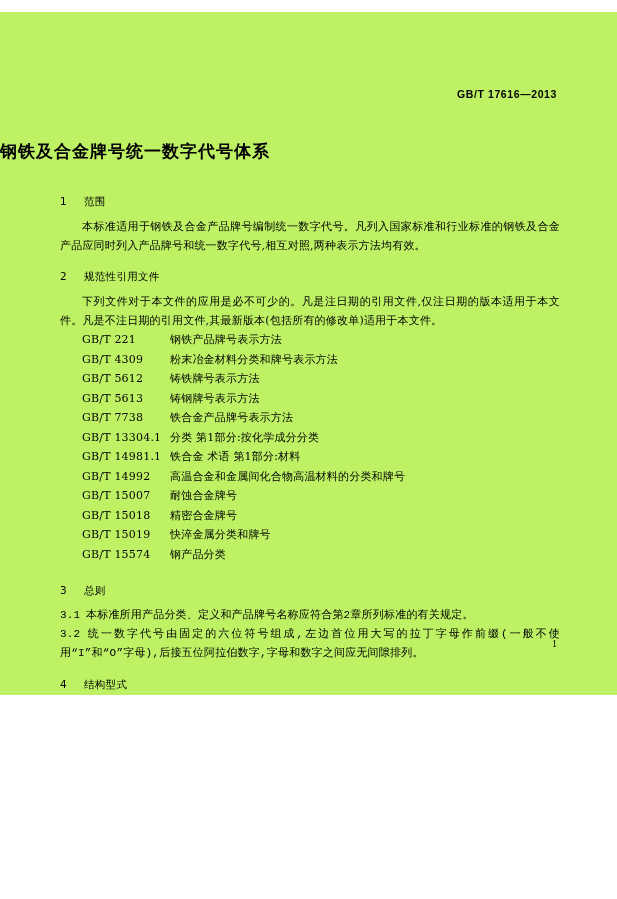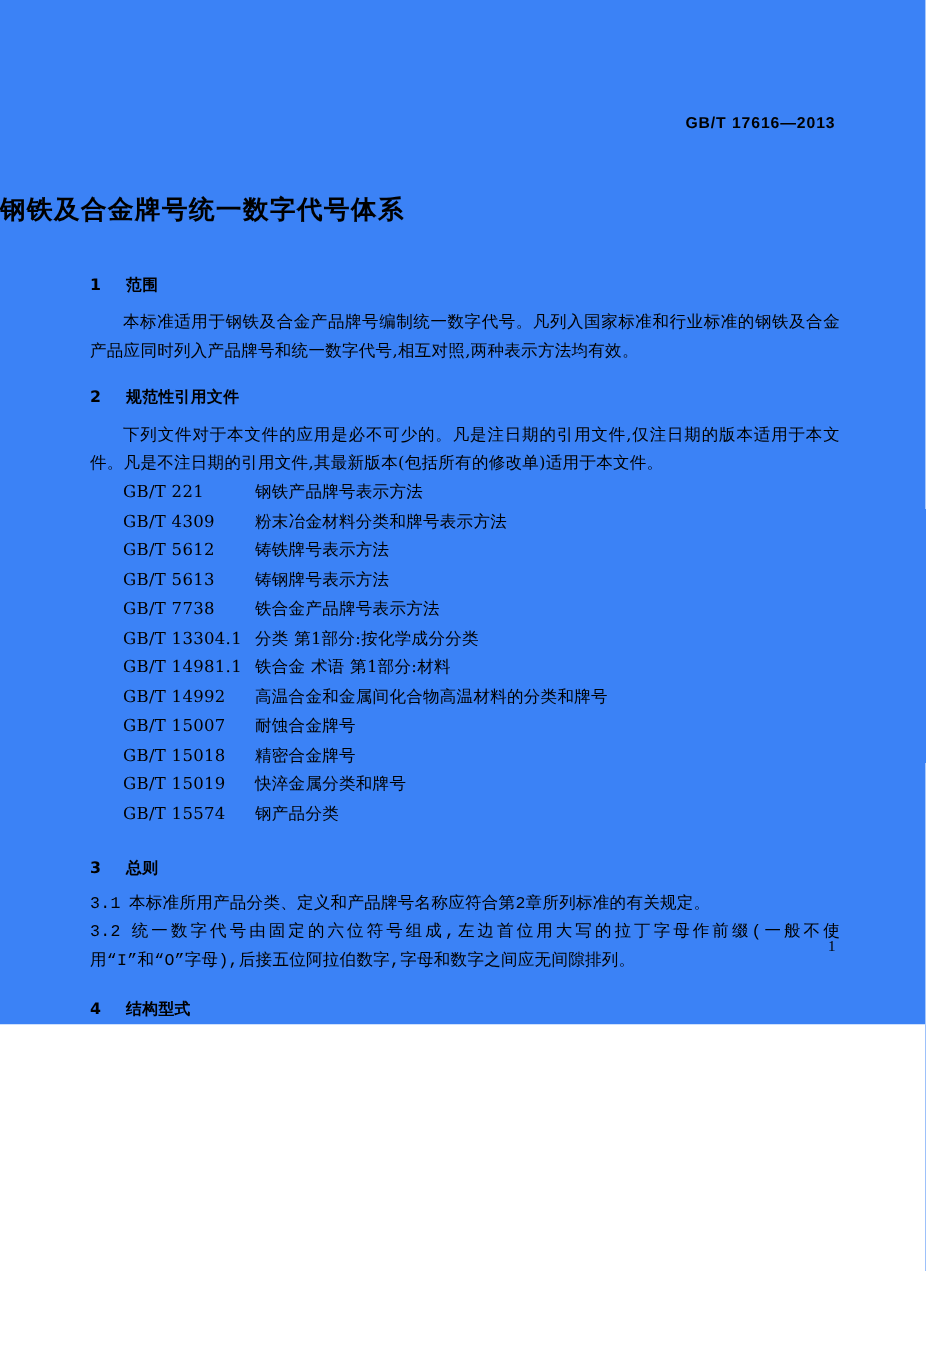--- a/index.html
+++ b/index.html
@@ -4,24 +4,25 @@
 <style>
   html, body {
     margin: 0;
     padding: 0;
     background: #ffffff;
   }
   .page {
     position: relative;
     width: 617px;
     height: 683px;
-    background: #3b82f6;
+    background: #bef264;
     font-family: "Liberation Serif", serif;
     color: #000000;
     overflow: hidden;
+    margin-top: 12px;
   }
   .header {
     position: absolute;
     top: 76px;
     right: 60px;
     font-family: "Liberation Sans", sans-serif;
     font-size: 10.5px;
     letter-spacing: 0.6px;
     font-weight: bold;
     color: #000;
@@ -39,21 +40,21 @@
   }
   .body-col {
     position: absolute;
     left: 60px;
     top: 183px;
     width: 500px;
   }
   .sec-head {
     font-family: "DejaVu Sans", sans-serif;
     font-size: 10.5px;
-    font-weight: bold;
+    font-weight: normal;
     margin: 0 0 8px 0;
     letter-spacing: 0.3px;
   }
   .sec-head .num {
     display: inline-block;
     width: 24px;
   }
   .para {
     font-family: "DejaVu Serif", serif;
     font-size: 11px;

